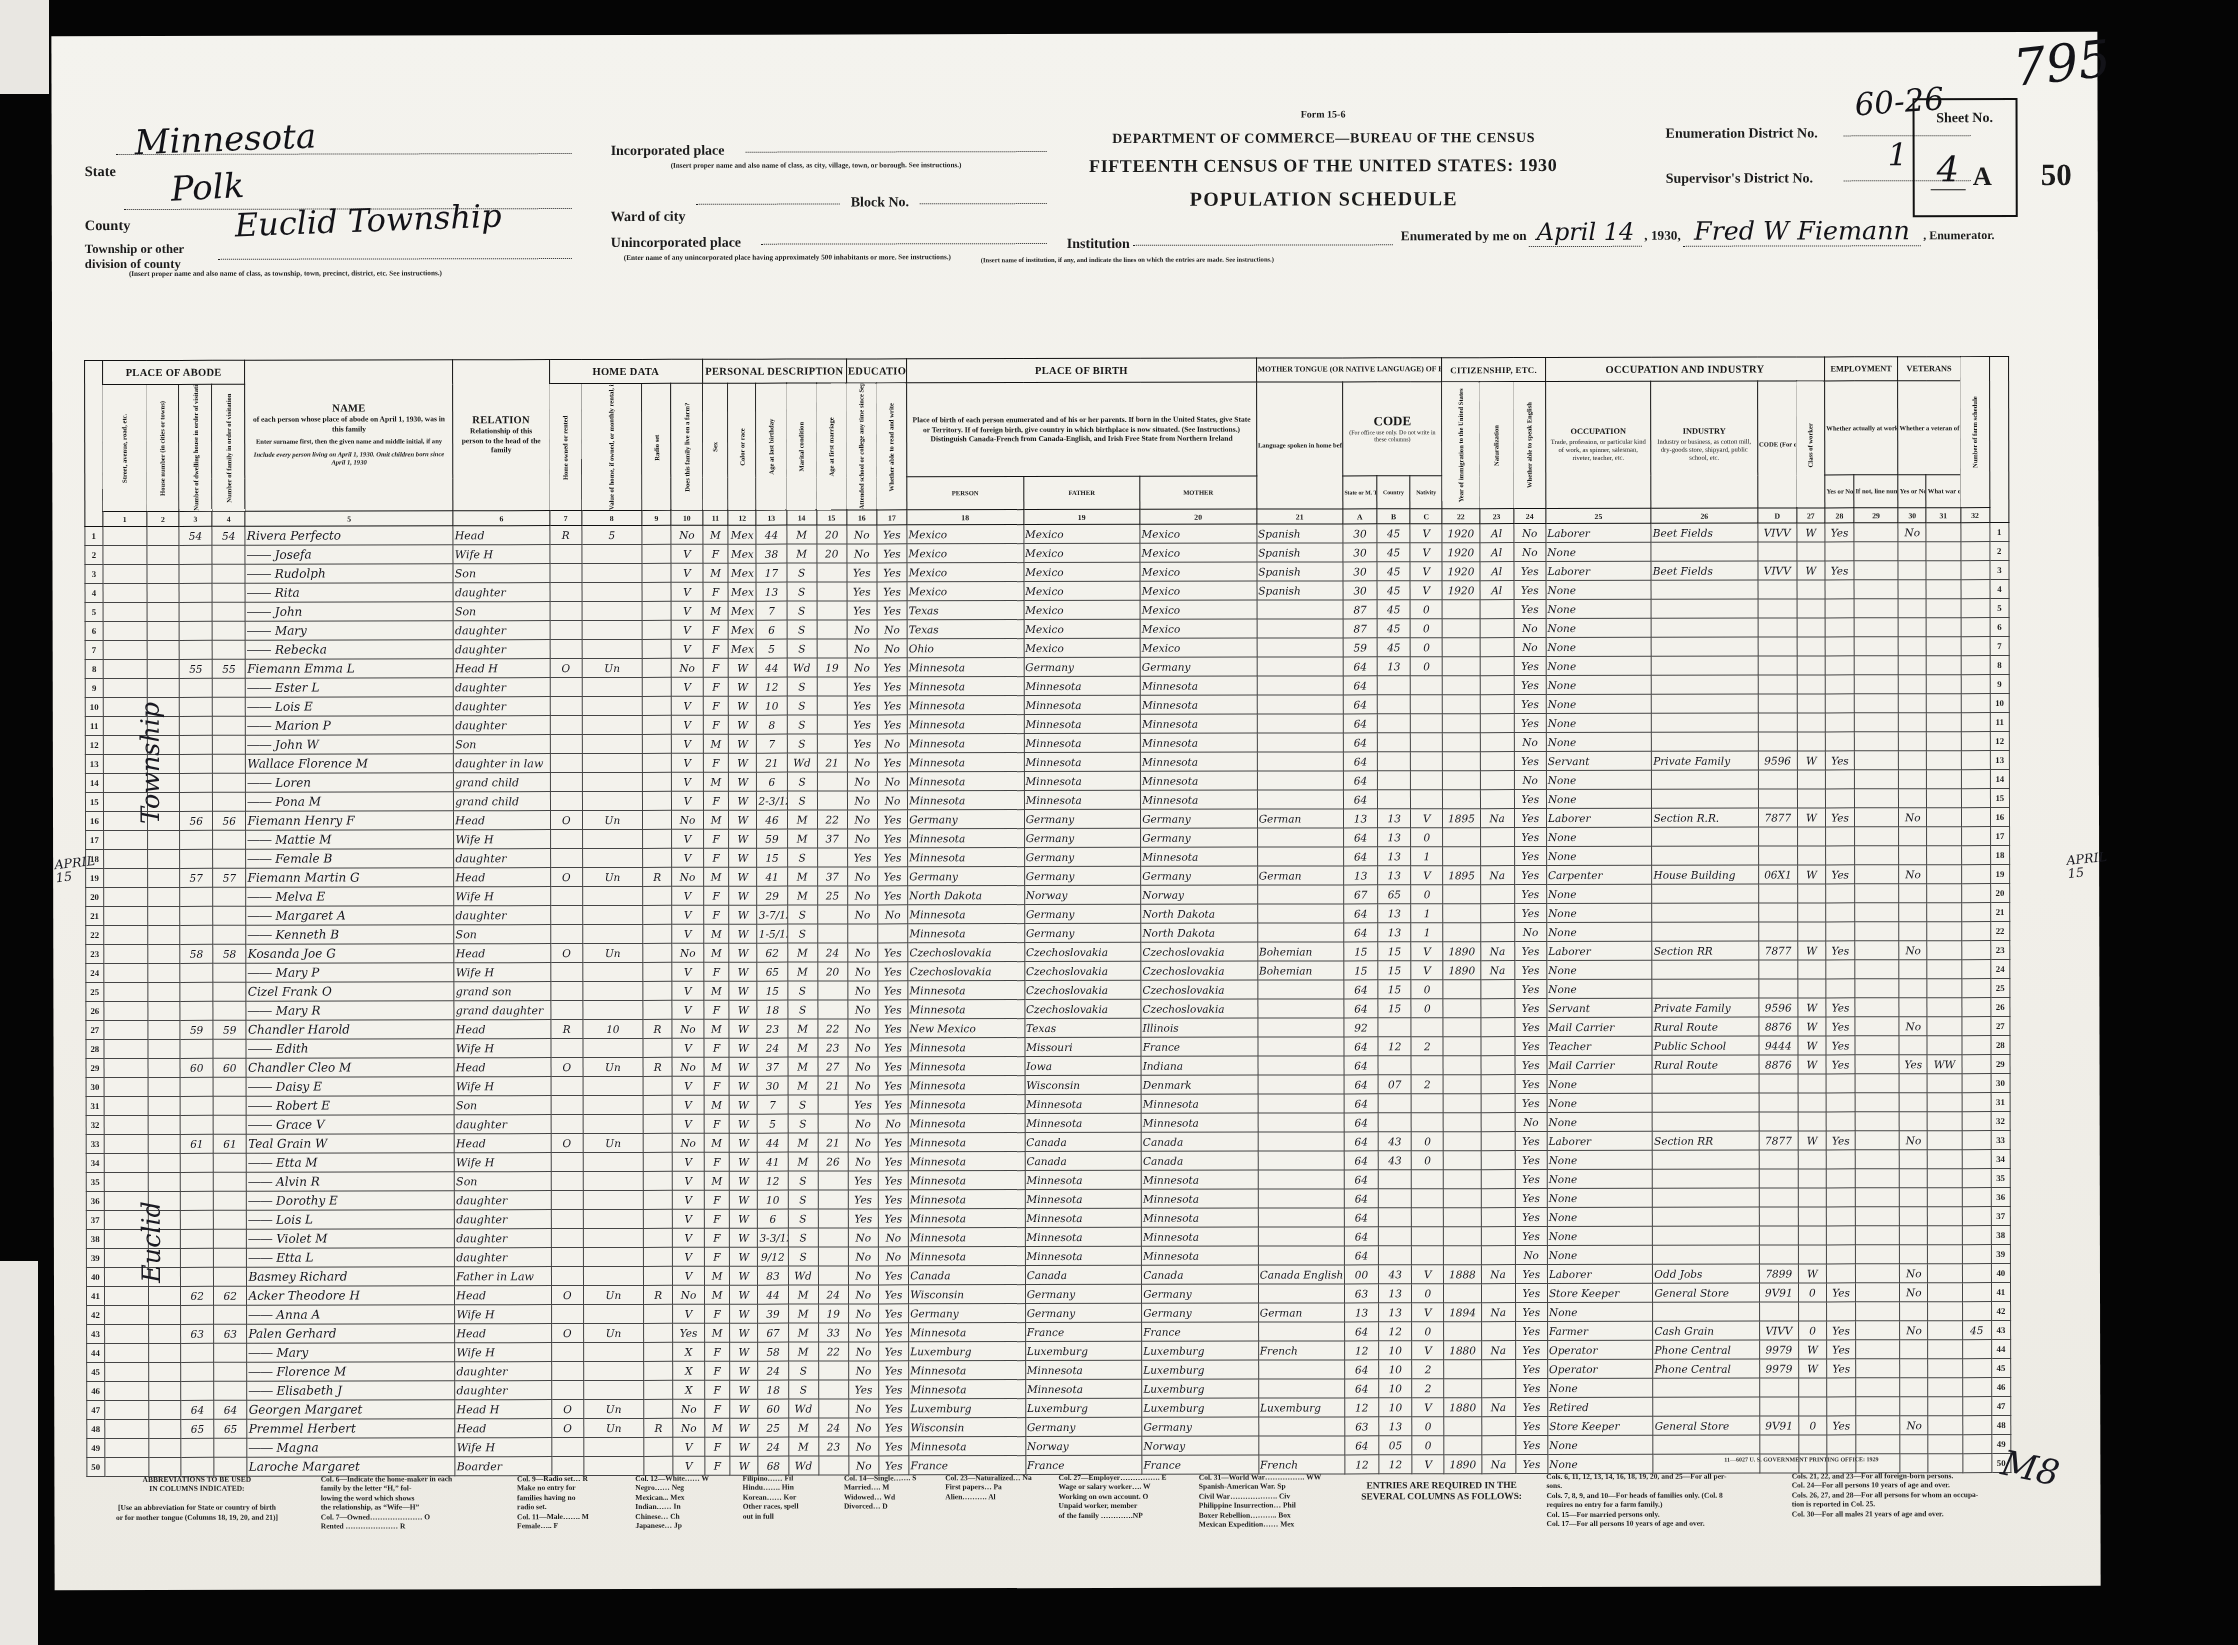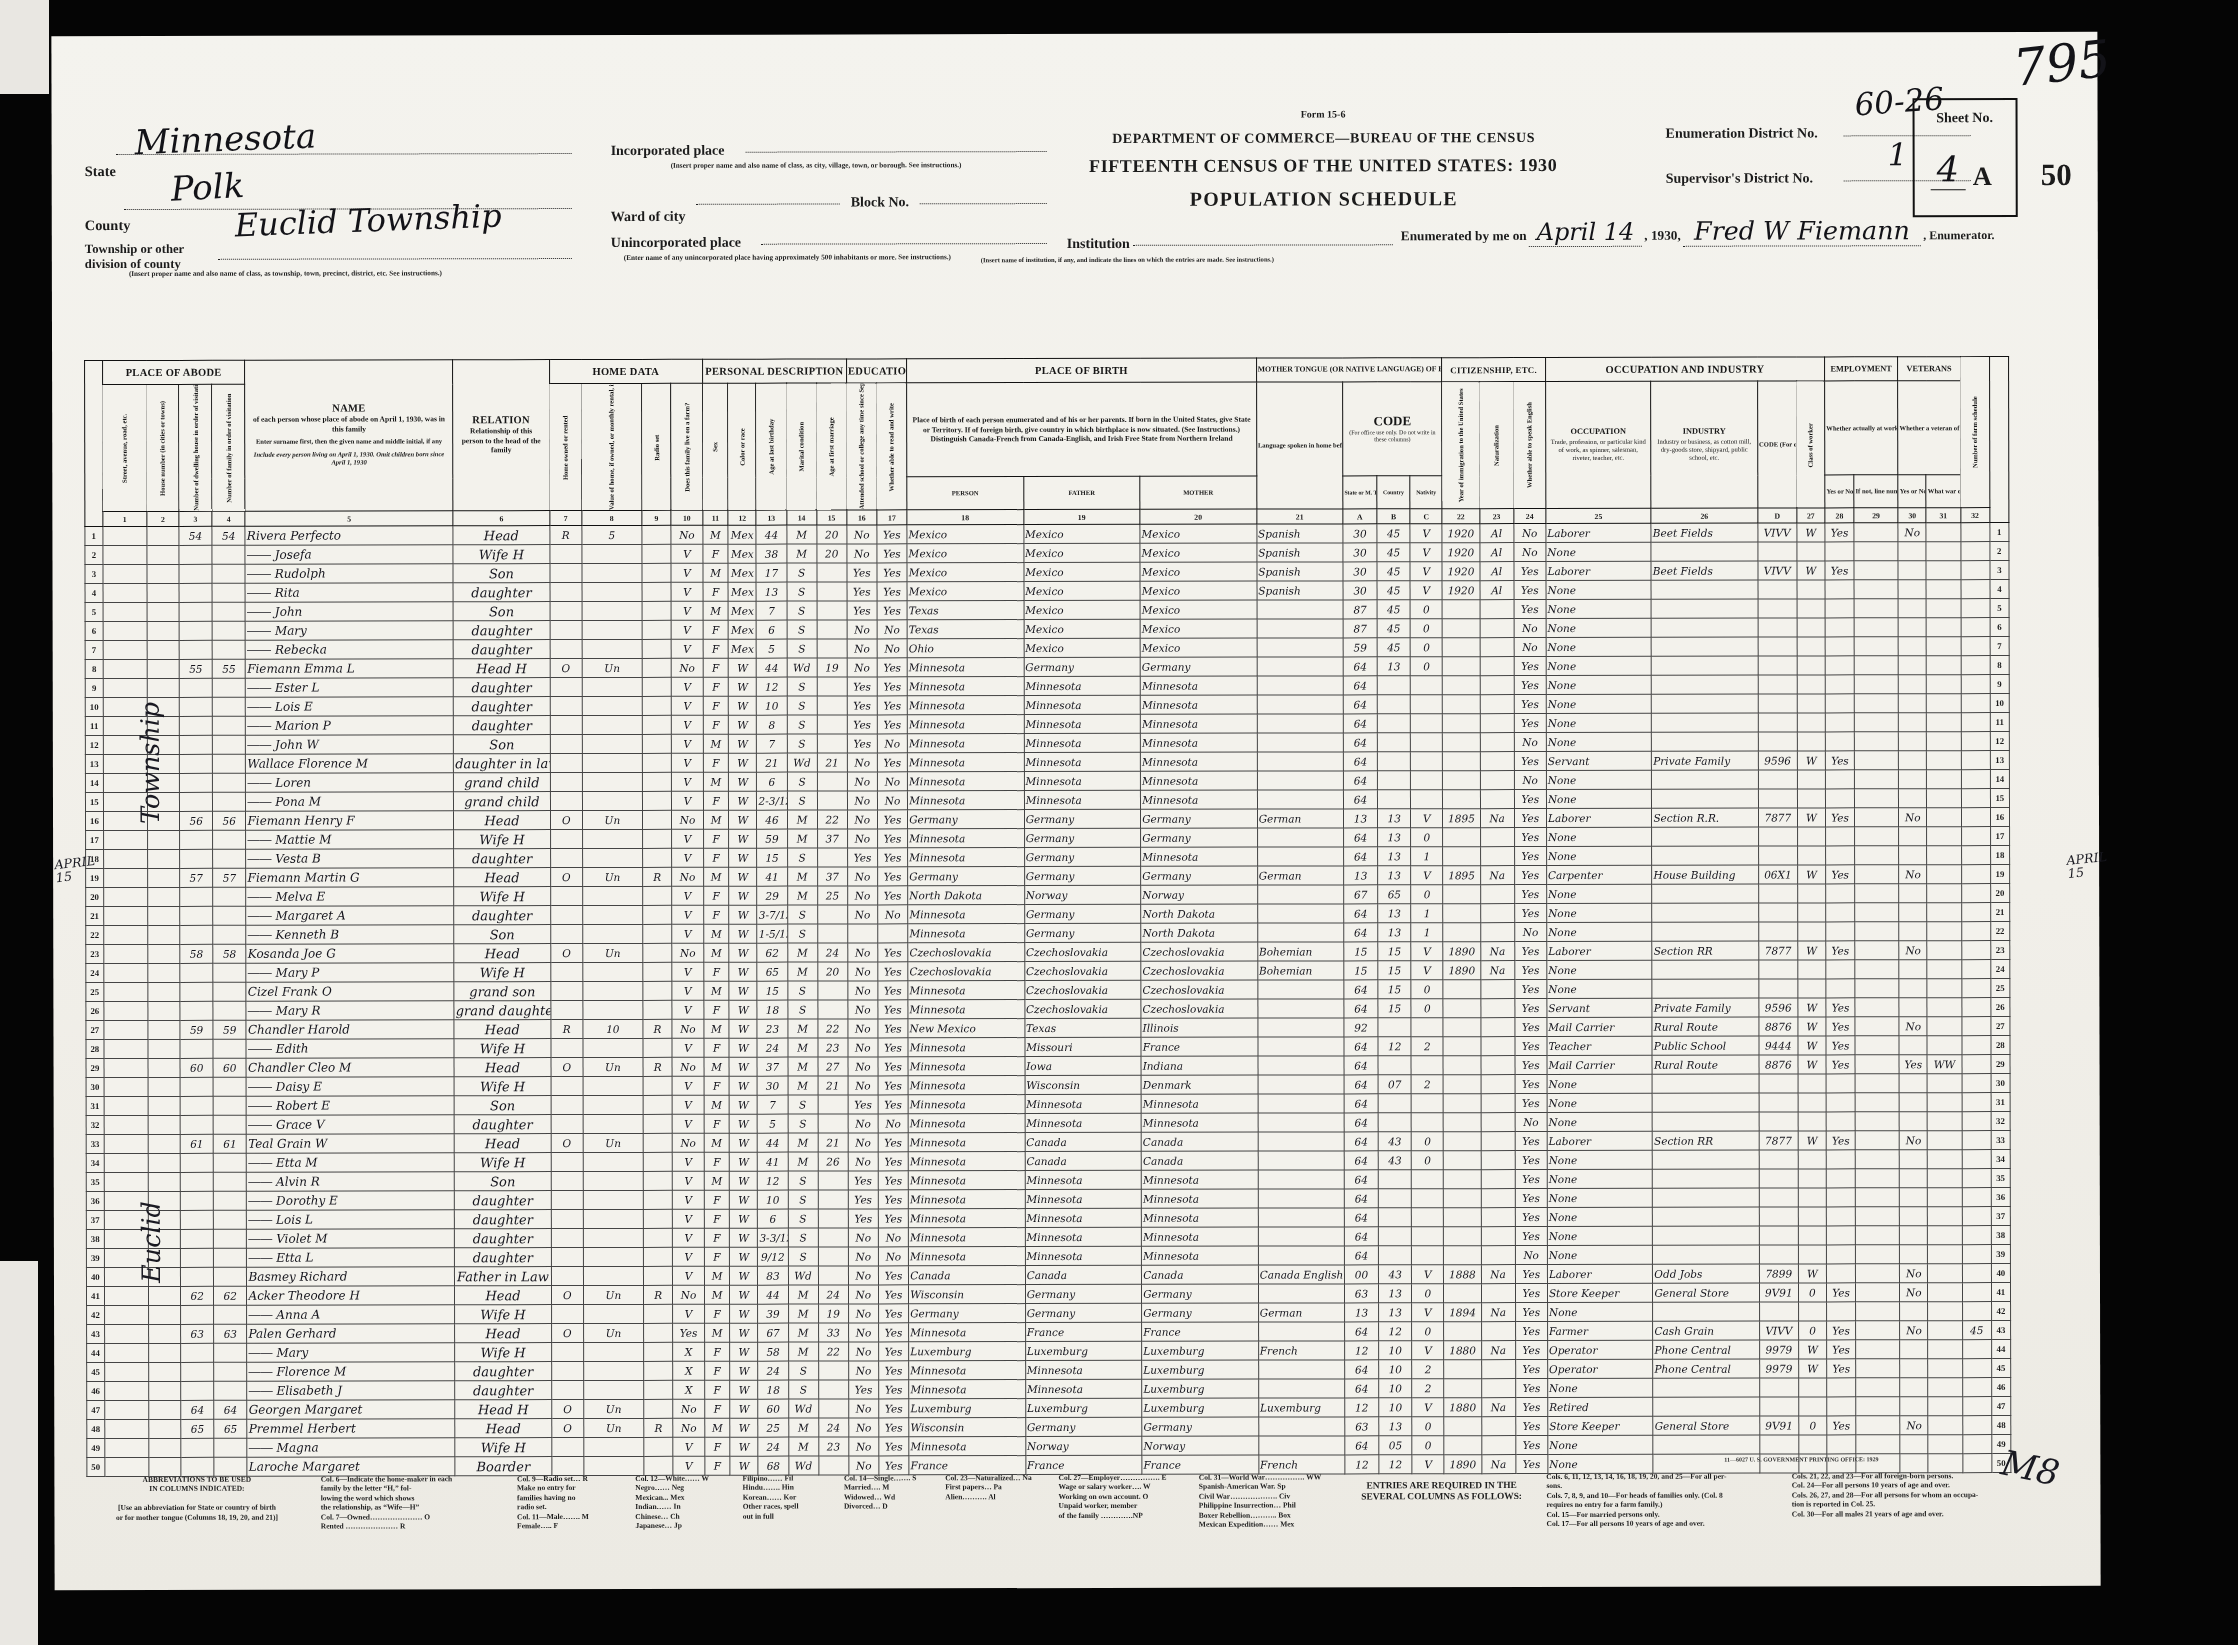--- a/index.html
+++ b/index.html
@@ -29,21 +29,21 @@
   .num{font-size:7.7px;height:14.4px;}
   tr.body{height:19px;}
   tr.body td{border-left:0.6px solid #4a4a4a;border-right:0.6px solid #4a4a4a;
              border-top:none;border-bottom:0.6px dotted #777;}
   tr.body.head-row td{border-top:0.9px solid #222;}
   td.gb{border-left:1.1px solid #111 !important;}
   .ln{font-family:"Liberation Serif",serif;font-size:8.8px;font-weight:bold;text-align:center;}
   .hw{font-family:"DejaVu Serif",serif;font-style:italic;color:#14141c;}
   .c{text-align:center;font-size:10.5px;}
   .name{font-size:12px;text-align:left;padding-left:6.6px;}
-  .rel{font-size:13px;text-align:center;padding-left:4.4px;}
+  .rel{font-size:11px;text-align:left;padding-left:4.4px;}
   .bp{font-size:10.5px;text-align:left;padding-left:4.4px;}
   .occ{font-size:10.5px;text-align:left;padding-left:4.4px;}
   
   #footer{position:absolute;left:32px;top:1439px;width:1985px;display:flex;gap:13.3px;
           font-size:7.5px;font-weight:bold;color:#1d1d1d;line-height:1.25;}
   .fblock{white-space:pre-line;}
   .fb-title{font-size:9.4px;text-align:center;white-space:pre-line;font-weight:bold;padding-top:7.7px;}
   #printmark{position:absolute;left:1670px;top:1424px;font-size:6px;font-weight:bold;color:#333;}
   .marginhw{position:absolute;font-family:"DejaVu Serif",serif;font-style:italic;color:#1a1a22;}
   #sheetbox{position:absolute;left:1861px;top:66px;width:101px;height:115px;border:2.2px solid #111;}
@@ -953,21 +953,21 @@
             <td class="hw c"></td>
             <td class="hw c gb"></td>
             <td class="ln gb">17</td>
           </tr>
           <tr class="body">
             <td class="ln">18</td>
             <td class="hw c gb"></td>
             <td class="hw c"></td>
             <td class="hw c"></td>
             <td class="hw c"></td>
-            <td class="hw name gb">―― Vesta B</td>
+            <td class="hw name gb">―― Female B</td>
             <td class="hw rel gb">daughter</td>
             <td class="hw c gb"></td>
             <td class="hw c"></td>
             <td class="hw c"></td>
             <td class="hw c">V</td>
             <td class="hw c gb">F</td>
             <td class="hw c">W</td>
             <td class="hw c">15</td>
             <td class="hw c">S</td>
             <td class="hw c"></td>

